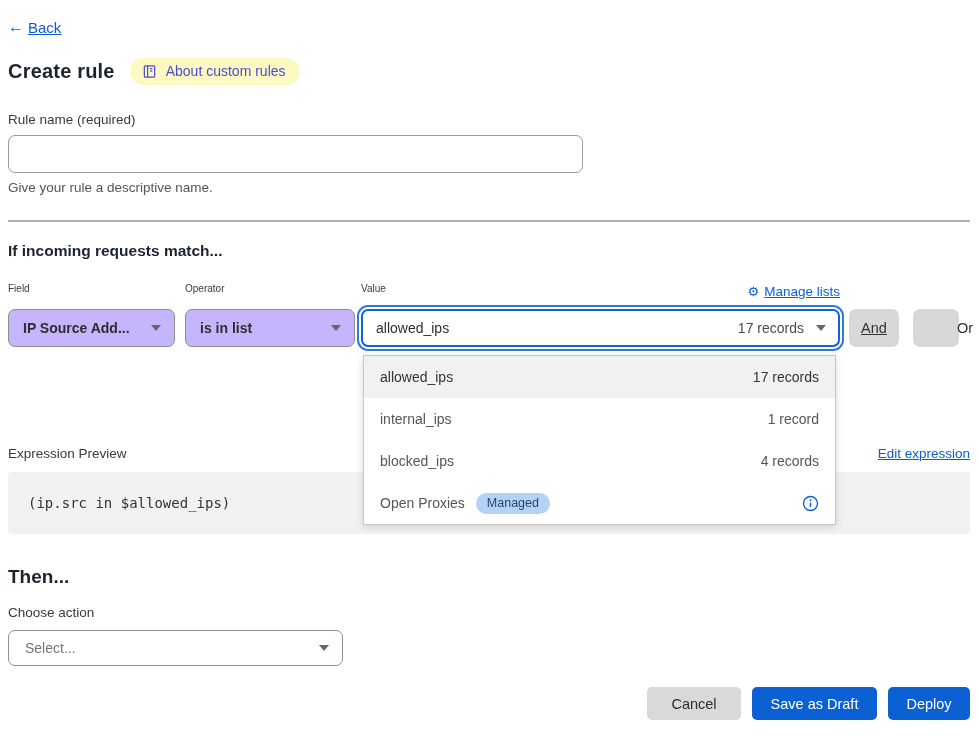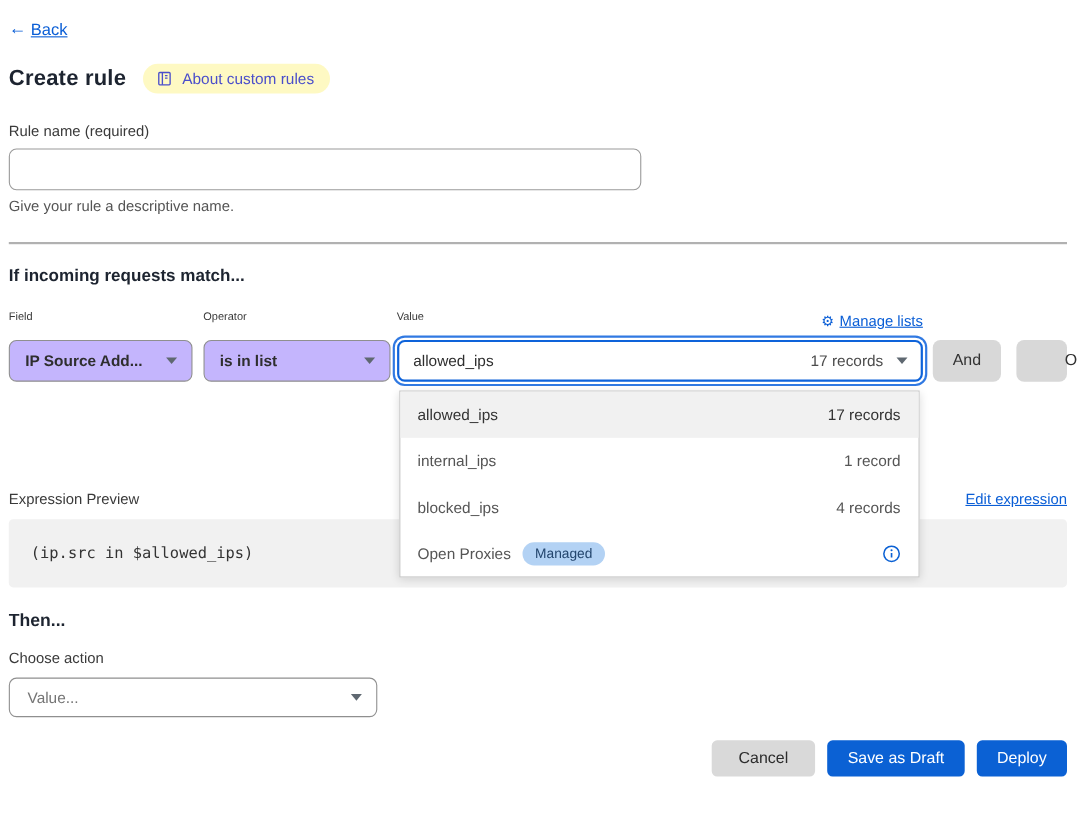--- a/index.html
+++ b/index.html
@@ -71,21 +71,21 @@
   }
   .value-combobox .selected-name { color: #2e2e2e; }
   .combobox-right { display: flex; align-items: center; gap: 12px; }
   .combobox-right .records { color: #4c4c4c; }
 
   .andor { display: flex; align-items: flex-end; margin-left: 9px; gap: 14px; padding-top: 26px; }
   .gray-btn {
     height: 38px; border: none; border-radius: 7px; background: #d8d8d8; color: #323232;
     font-size: 14.5px; cursor: pointer; font-family: "Liberation Sans", sans-serif;
   }
-  .and-btn { width: 62px; }
+  .and-btn { width: 50px; text-decoration: underline; }
   .or-btn { width: 46px; padding-left: 44px; }
 
   
   .list-panel {
     position: absolute; top: calc(100% + 8px); left: 2px; width: 473px;
     background: #fff; border: 1px solid #c6c6c6;
     box-shadow: 0 2px 8px rgba(0,0,0,.14); z-index: 10;
   }
   .panel-item {
     height: 42px; padding: 0 16px; display: flex; align-items: center;
@@ -105,21 +105,21 @@
   .expr-label { font-size: 13.5px; color: #3a3a3a; }
   .edit-link { color: #0a5ed6; font-size: 13.5px; text-decoration: underline; cursor: pointer; }
   .expr-block {
     margin-top: 11px; height: 62px; background: #f1f1f1; border-radius: 4px;
     display: flex; align-items: center; padding-left: 20px;
     font-family: "DejaVu Sans Mono", "Liberation Mono", monospace;
     font-size: 14px; color: #333;
   }
 
   
-  .then-heading { margin-top: 22px; font-size: 16px; font-weight: 700; color: #1d2430; }
+  .then-heading { margin-top: 32px; font-size: 19px; font-weight: 700; color: #1d2430; }
   .action-label { margin-top: 17px; font-size: 13.5px; color: #3a3a3a; }
   .action-select {
     margin-top: 10px; width: 335px; height: 36px; border: 1px solid #8f8f8f; border-radius: 7px;
     display: flex; align-items: center; justify-content: space-between;
     padding: 0 13px 0 16px; font-size: 14px; background: #fff; cursor: pointer;
   }
   .action-select .placeholder { color: #757575; }
 
   
   .footer-row { margin-top: 21px; display: flex; justify-content: flex-end; align-items: center; gap: 11px; }
@@ -241,21 +241,21 @@
     <span class="expr-label">Expression Preview</span>
     <a class="edit-link">Edit expression</a>
   </div>
   <div class="expr-block">
     <span>(ip.src in $allowed_ips)</span>
   </div>
 
   <div class="then-heading">Then...</div>
   <div class="action-label">Choose action</div>
   <div class="action-select">
-    <span class="placeholder">Value...</span>
+    <span class="placeholder">Select...</span>
     <span class="chevron"></span>
   </div>
 
   <div class="footer-row">
     <button class="footer-btn cancel-btn">Cancel</button>
     <button class="footer-btn blue-btn save-draft-btn">Save as Draft</button>
     <button class="footer-btn blue-btn deploy-btn">Deploy</button>
   </div>
 
 </div>

